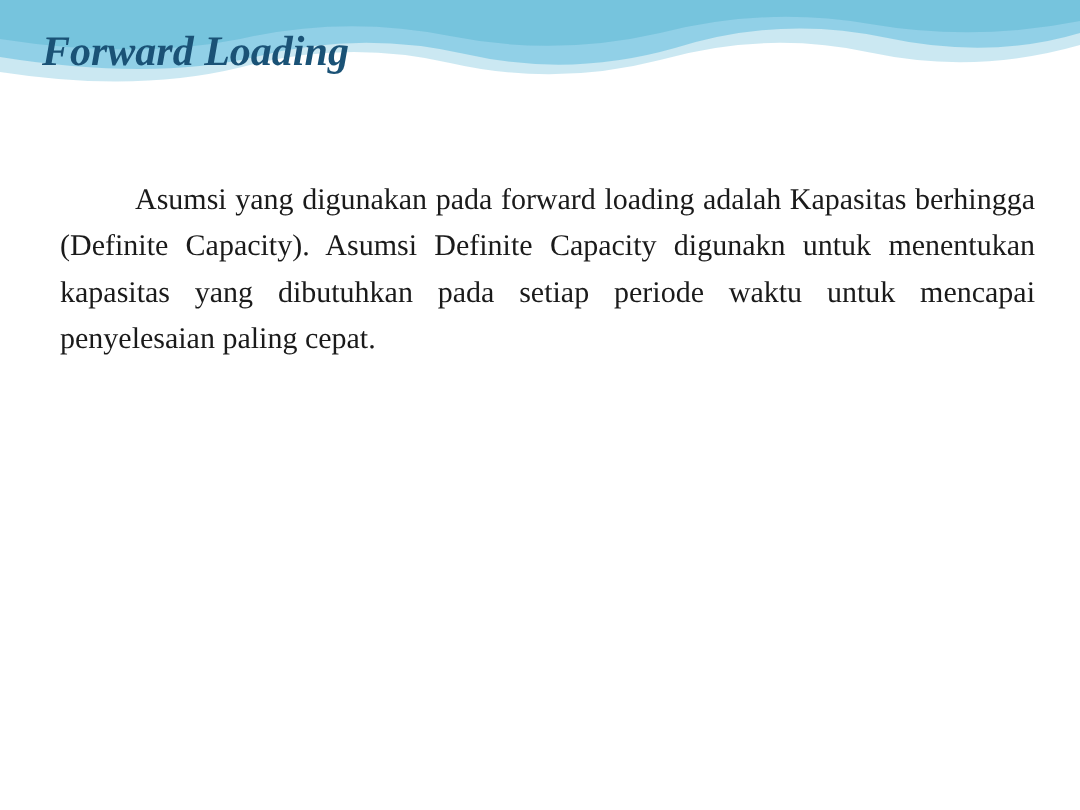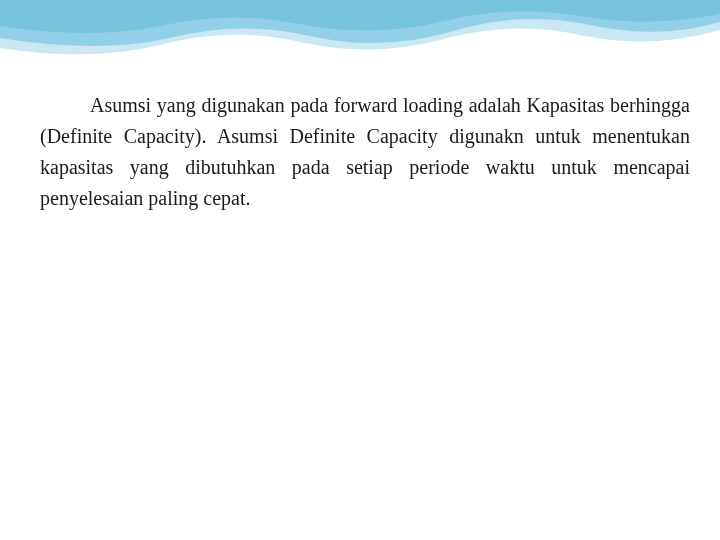--- a/index.html
+++ b/index.html
@@ -50,20 +50,21 @@
       right: 30px;
       bottom: 30px;
     }
 
     .body-text {
       font-size: 20px;
       color: #1a1a1a;
       line-height: 1.55;
       text-align: justify;
       font-family: 'Times New Roman', Times, serif;
+      margin-top: 28px;
     }
 
     .body-text .indent {
       display: inline-block;
       width: 50px;
     }
 
     
     .wave-svg {
       position: absolute;
@@ -80,20 +81,23 @@
 
   <svg class="wave-svg" viewBox="0 0 720 65" xmlns="http://www.w3.org/2000/svg" preserveAspectRatio="none">
 
     <path d="M0,0 L720,0 L720,30 Q650,50 580,35 Q510,20 440,40 Q370,58 300,42 Q230,26 160,45 Q90,62 0,48 Z" fill="#a8d8ea" opacity="0.6"></path>
 
     <path d="M0,0 L720,0 L720,22 Q660,40 590,25 Q520,10 450,32 Q380,52 310,36 Q240,20 170,38 Q100,54 0,38 Z" fill="#7ec8e3" opacity="0.75"></path>
 
     <path d="M0,0 L720,0 L720,14 Q650,28 580,16 Q510,4 440,22 Q370,38 300,24 Q230,10 160,26 Q90,40 0,26 Z" fill="#5bb8d4" opacity="0.5"></path>
   </svg>
 
+  <div class="title-area">
+    <h1 class="slide-title">Forward Loading</h1>
+  </div>
 
   <div class="content-area">
     <p class="body-text">
       <span class="indent">&nbsp;&nbsp;&nbsp;&nbsp;&nbsp;</span><span>Asumsi yang digunakan pada forward loading adalah Kapasitas berhingga (Definite Capacity). Asumsi Definite Capacity digunakn untuk menentukan kapasitas yang dibutuhkan pada setiap periode waktu untuk mencapai penyelesaian paling cepat.</span>
     </p>
   </div>
 
 </div>
 
 </body></html>

